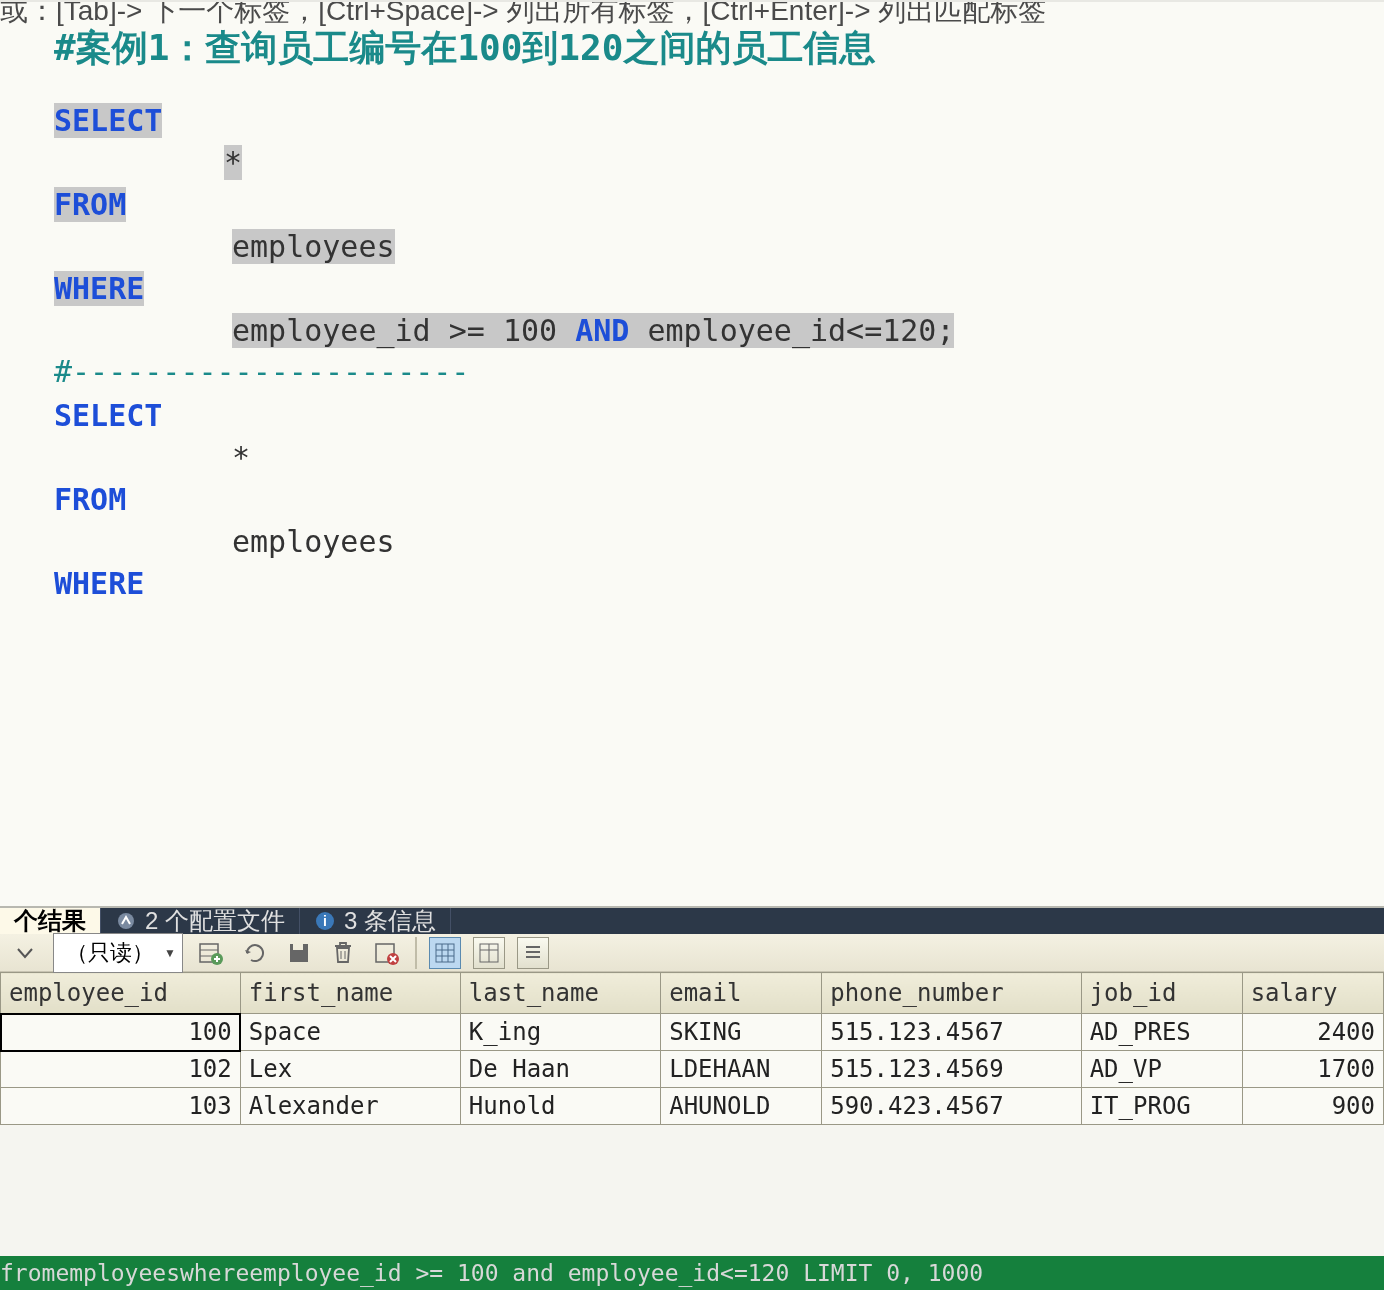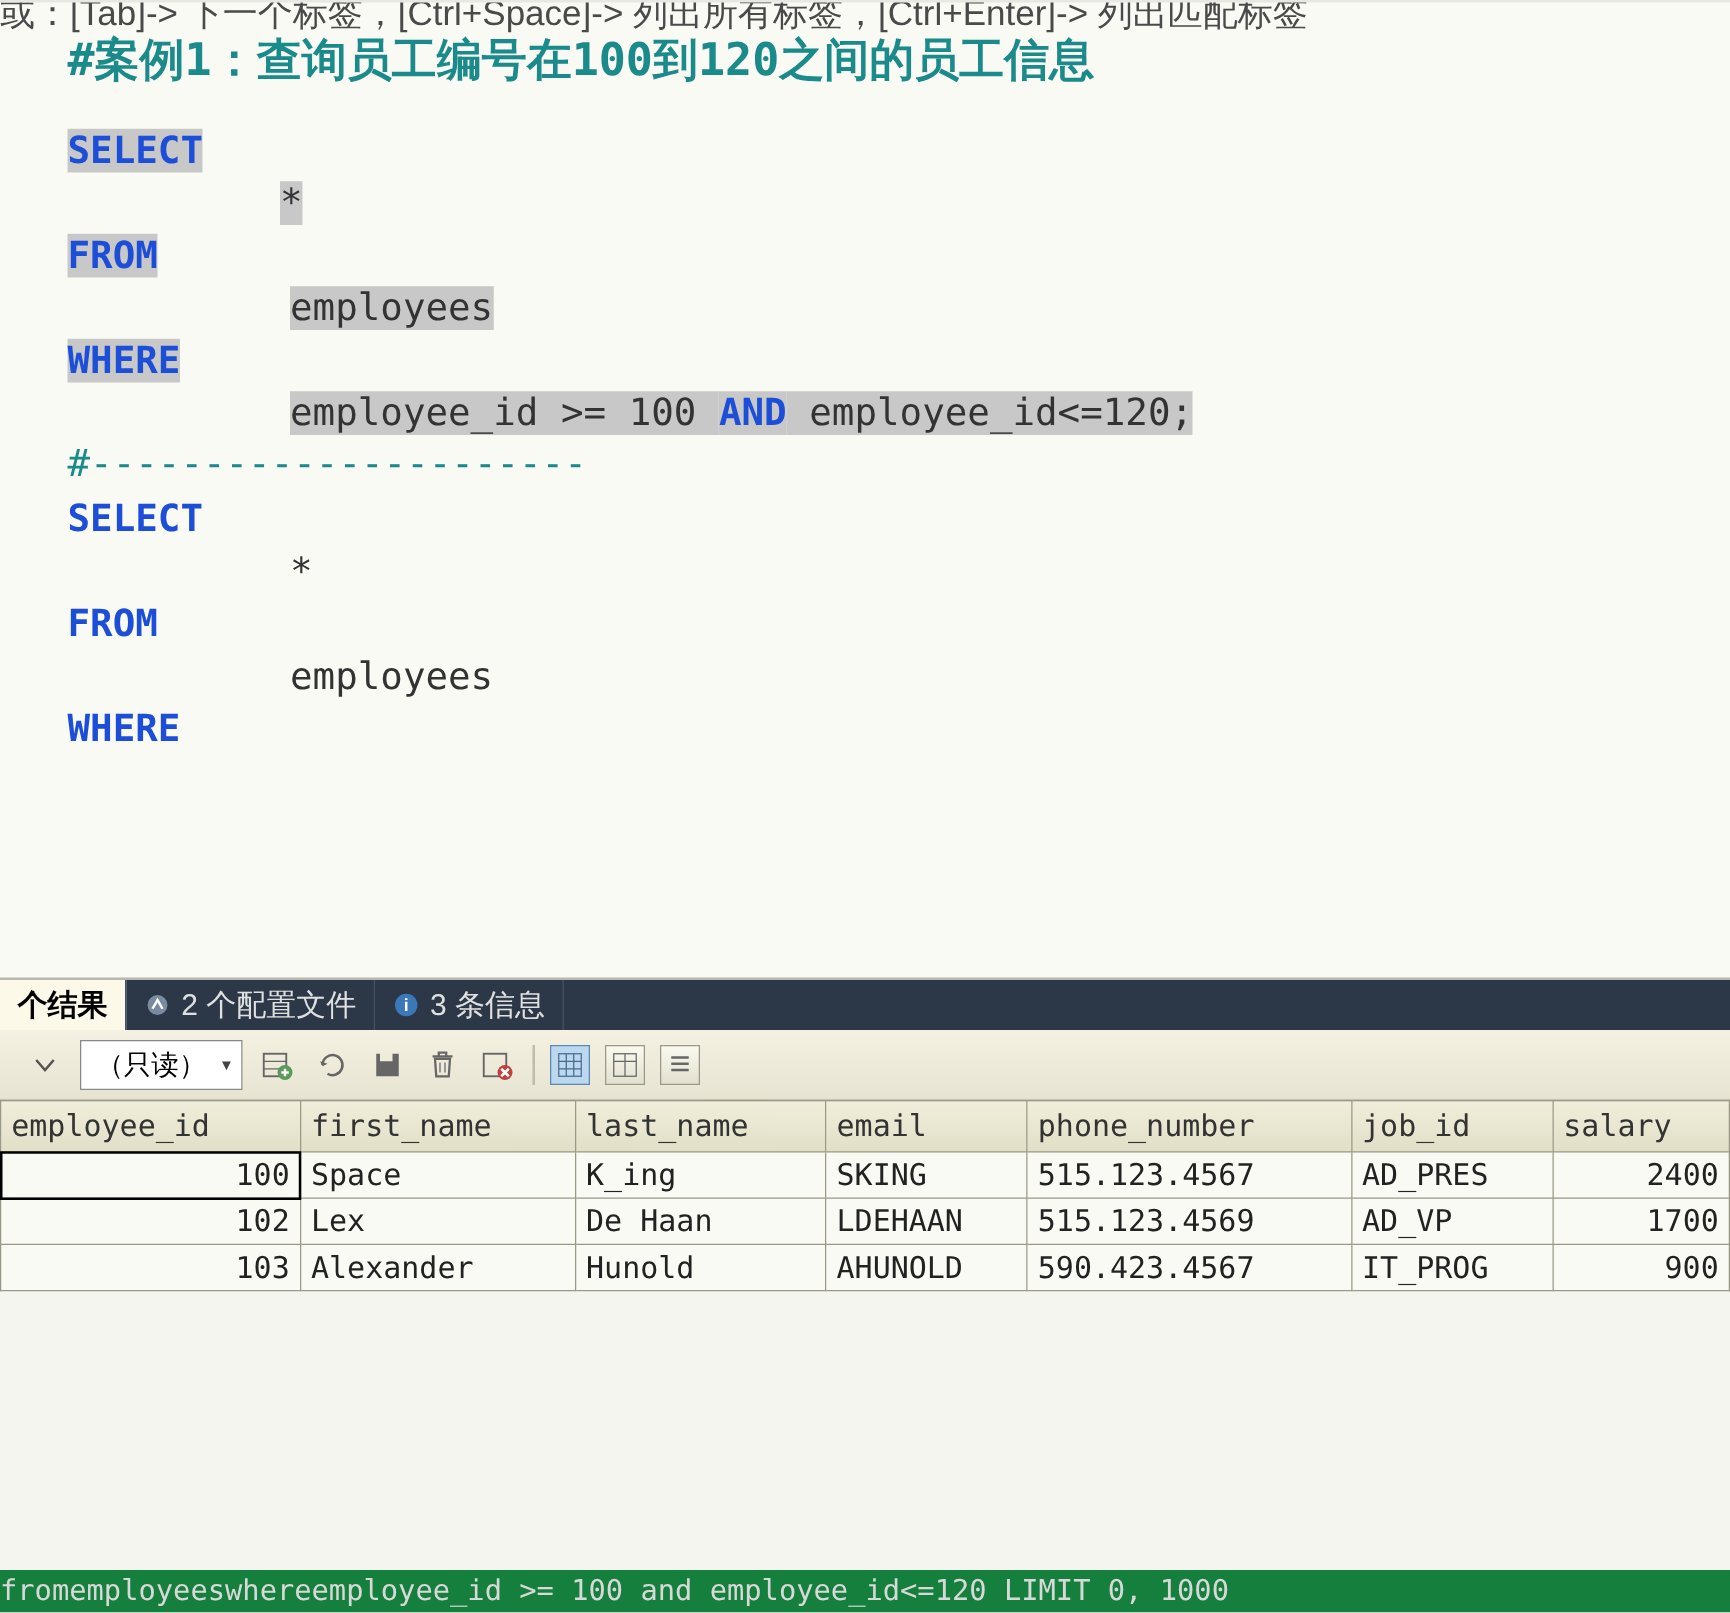--- a/index.html
+++ b/index.html
@@ -8,21 +8,21 @@
   background: #f5f5f0;
   width: 1384px;
   height: 1290px;
   overflow: hidden;
   position: relative;
 }
 .editor-area {
   background: #fafaf5;
   border-top: 2px solid #e8e8e3;
   border-bottom: 2px solid #b8b8b0;
-  height: 784px;
+  height: 908px;
   overflow: hidden;
   padding-left: 0px;
   position: relative;
 }
 .hint-line {
   font-family: "Microsoft YaHei", sans-serif;
   font-size: 28px;
   color: #4a4a4a;
   position: absolute;
   top: -10px;
@@ -60,21 +60,21 @@
 .code-block2 {
   position: absolute;
   top: 393px;
   left: 54px;
   font-family: Consolas, monospace;
   font-size: 30px;
   line-height: 42px;
 }
 .tabs-bar {
   background: #2c3848;
-  height: 40px;
+  height: 26px;
   display: flex;
   align-items: stretch;
 }
 .tab {
   display: flex;
   align-items: center;
   padding: 0 14px;
   color: #e0e0e0;
   font-size: 24px;
   font-family: "Microsoft YaHei", sans-serif;
@@ -89,24 +89,24 @@
 }
 .tab .icon {
   width: 22px;
   height: 22px;
   display: inline-flex;
   align-items: center;
   justify-content: center;
 }
 .toolbar {
   background: linear-gradient(#f4f1e2, #e8e4d2);
-  height: 56px;
-  display: flex;
-  align-items: center;
-  padding: 0 20px;
+  height: 38px;
+  display: flex;
+  align-items: center;
+  padding: 0 9px;
   gap: 12px;
   border-bottom: 1px solid #c8c4b2;
 }
 .tb-btn {
   width: 32px;
   height: 32px;
   display: flex;
   align-items: center;
   justify-content: center;
   cursor: pointer;

